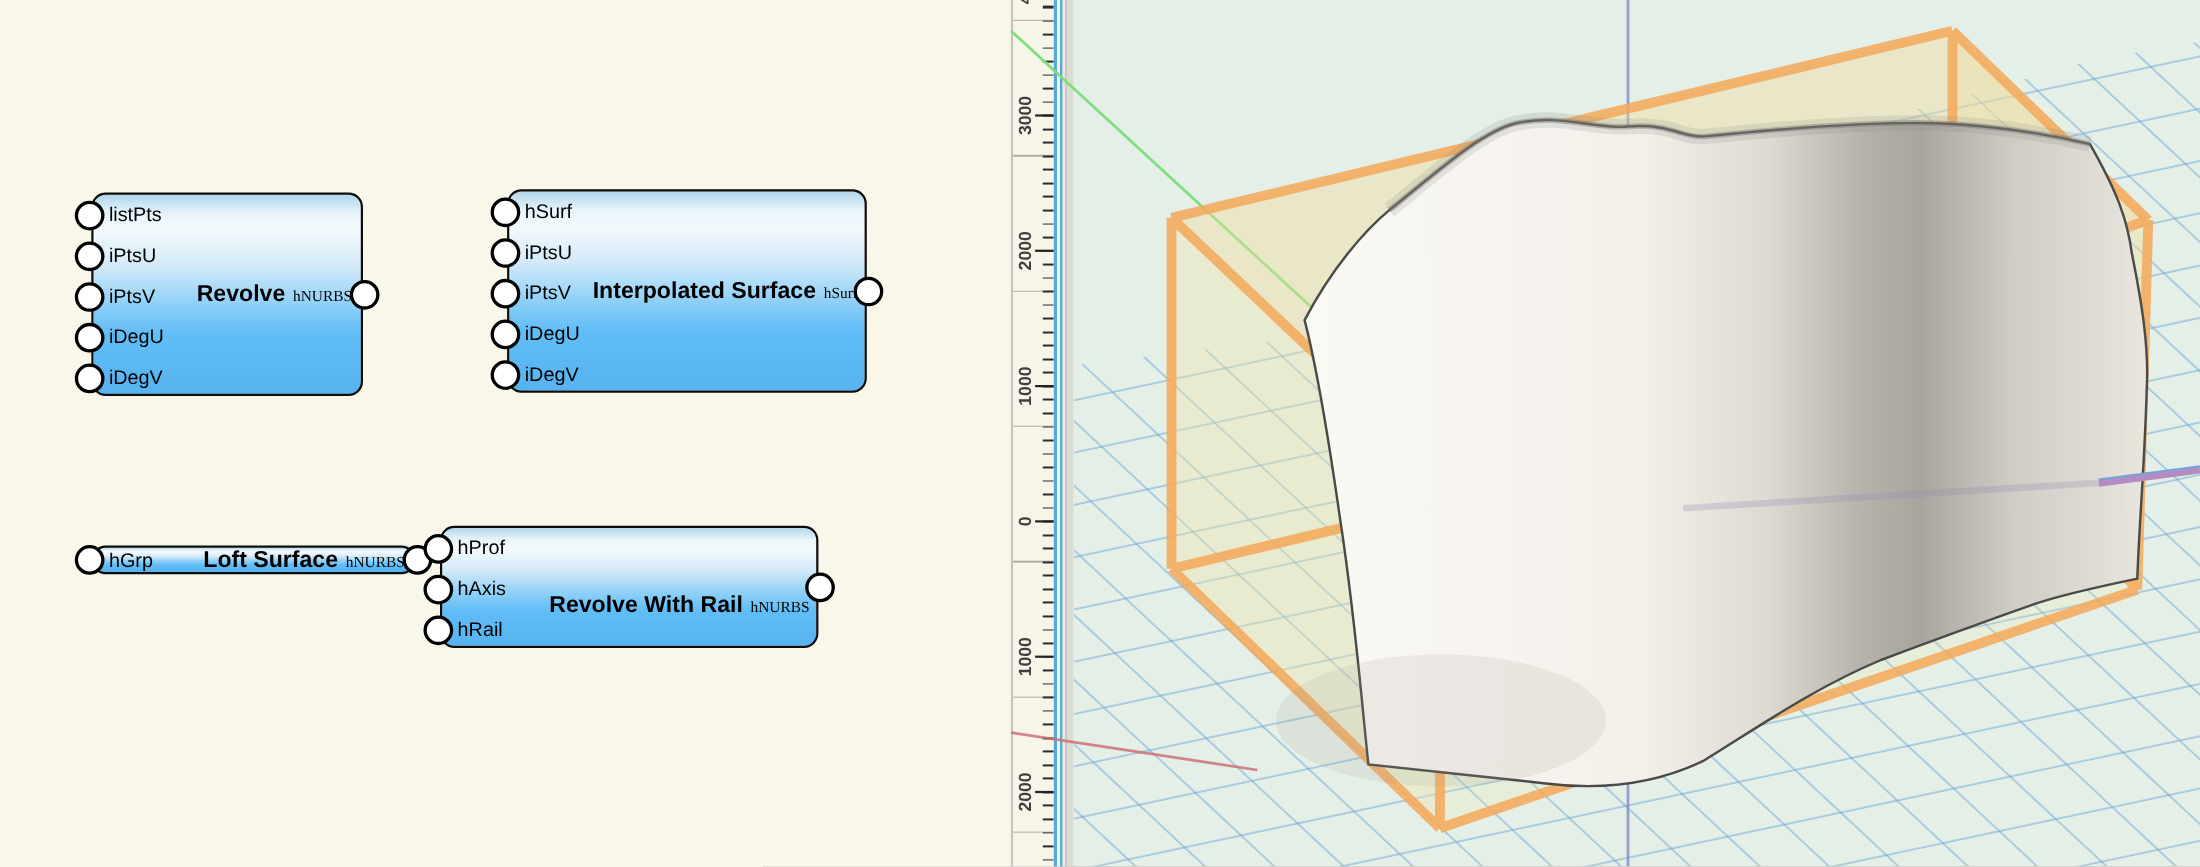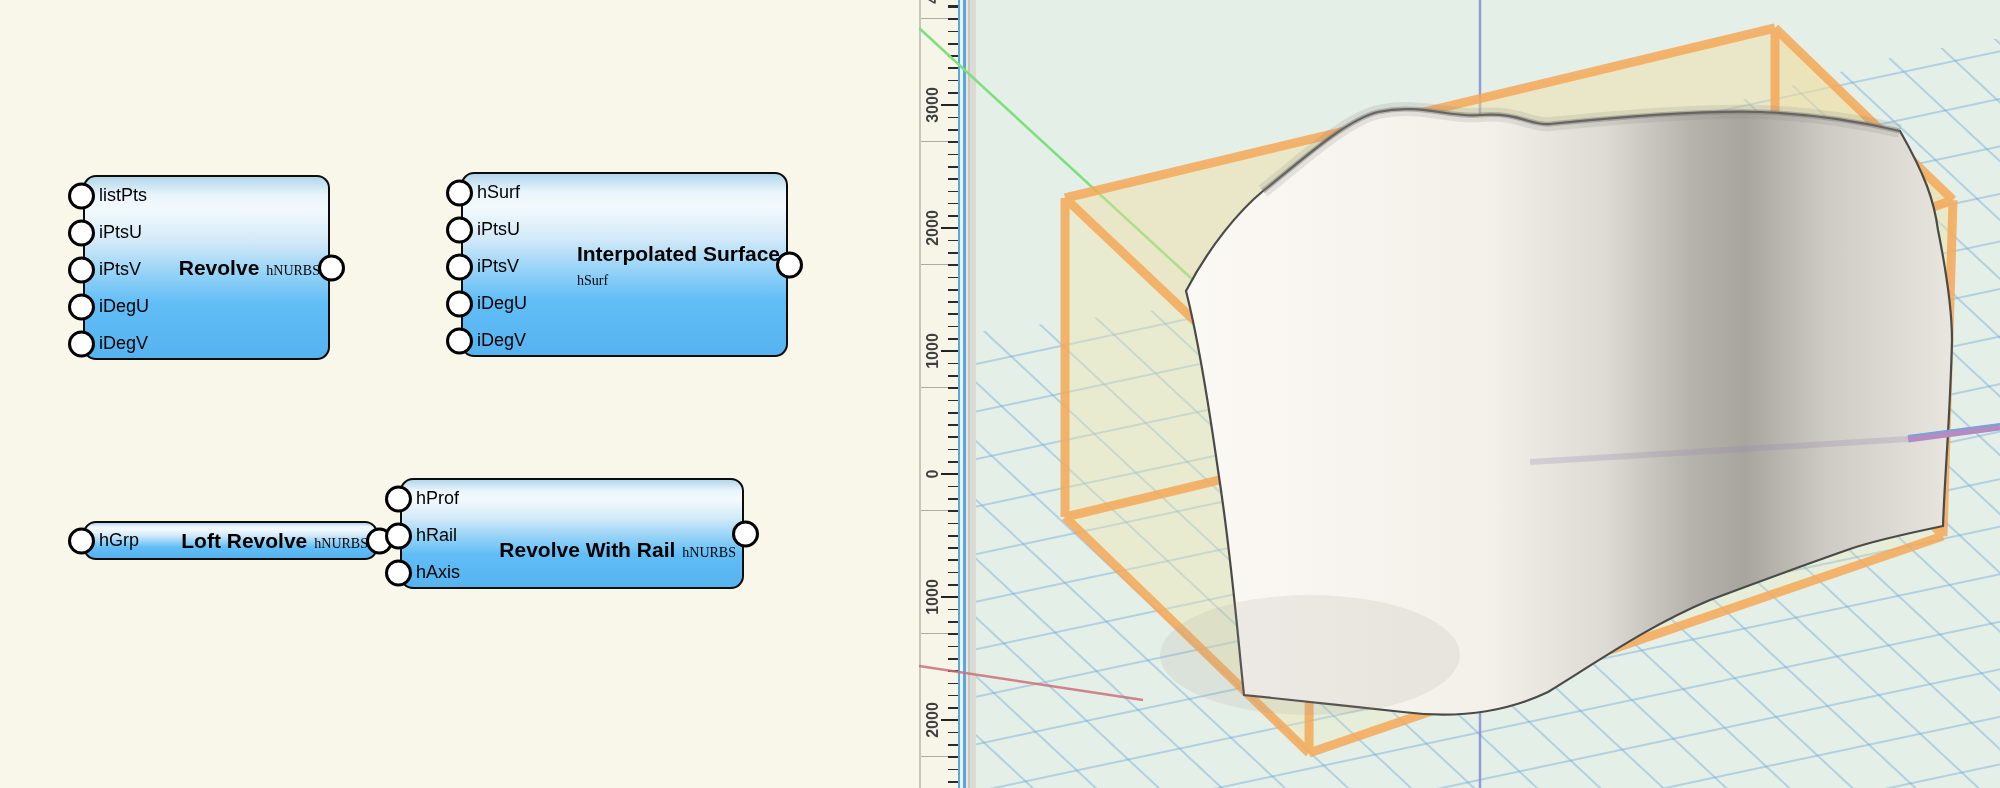--- a/index.html
+++ b/index.html
@@ -103,55 +103,55 @@
           <span class="in-label">iPtsV</span>
         </div>
         <div class="row">
           <span class="port"></span>
           <span class="in-label">iDegU</span>
         </div>
         <div class="row">
           <span class="port"></span>
           <span class="in-label">iDegV</span>
         </div>
-        <div class="titlebar" style="right:6px;flex-direction:column;">
+        <div class="titlebar" style="right:6px;">
           <span class="title">Interpolated Surface</span>
           <span class="outlabel">hSurf</span>
         </div>
         <span class="outport"></span>
       </div>
     </div>
 
-    <div class="node" style="left:83px;top:521px;width:295px;height:39px;">
+    <div class="node" style="left:83px;top:496px;width:295px;height:26px;">
       <div class="node-rows">
         <div class="row row-1">
           <span class="port"></span>
           <span class="in-label">hGrp</span>
         </div>
         <div class="titlebar">
-          <span class="title">Loft Revolve</span>
+          <span class="title">Loft Surface</span>
           <span class="outlabel">hNURBS</span>
         </div>
         <span class="outport"></span>
       </div>
     </div>
 
     <div class="node" style="left:400px;top:478px;width:344px;height:111px;">
       <div class="node-rows">
         <div class="row">
           <span class="port"></span>
           <span class="in-label">hProf</span>
         </div>
         <div class="row">
           <span class="port"></span>
+          <span class="in-label">hAxis</span>
+        </div>
+        <div class="row">
+          <span class="port"></span>
           <span class="in-label">hRail</span>
-        </div>
-        <div class="row">
-          <span class="port"></span>
-          <span class="in-label">hAxis</span>
         </div>
         <div class="titlebar" style="right:6px;margin-top:16px;">
           <span class="title">Revolve With Rail</span>
           <span class="outlabel">hNURBS</span>
         </div>
         <span class="outport"></span>
       </div>
     </div>
   </div>
 

